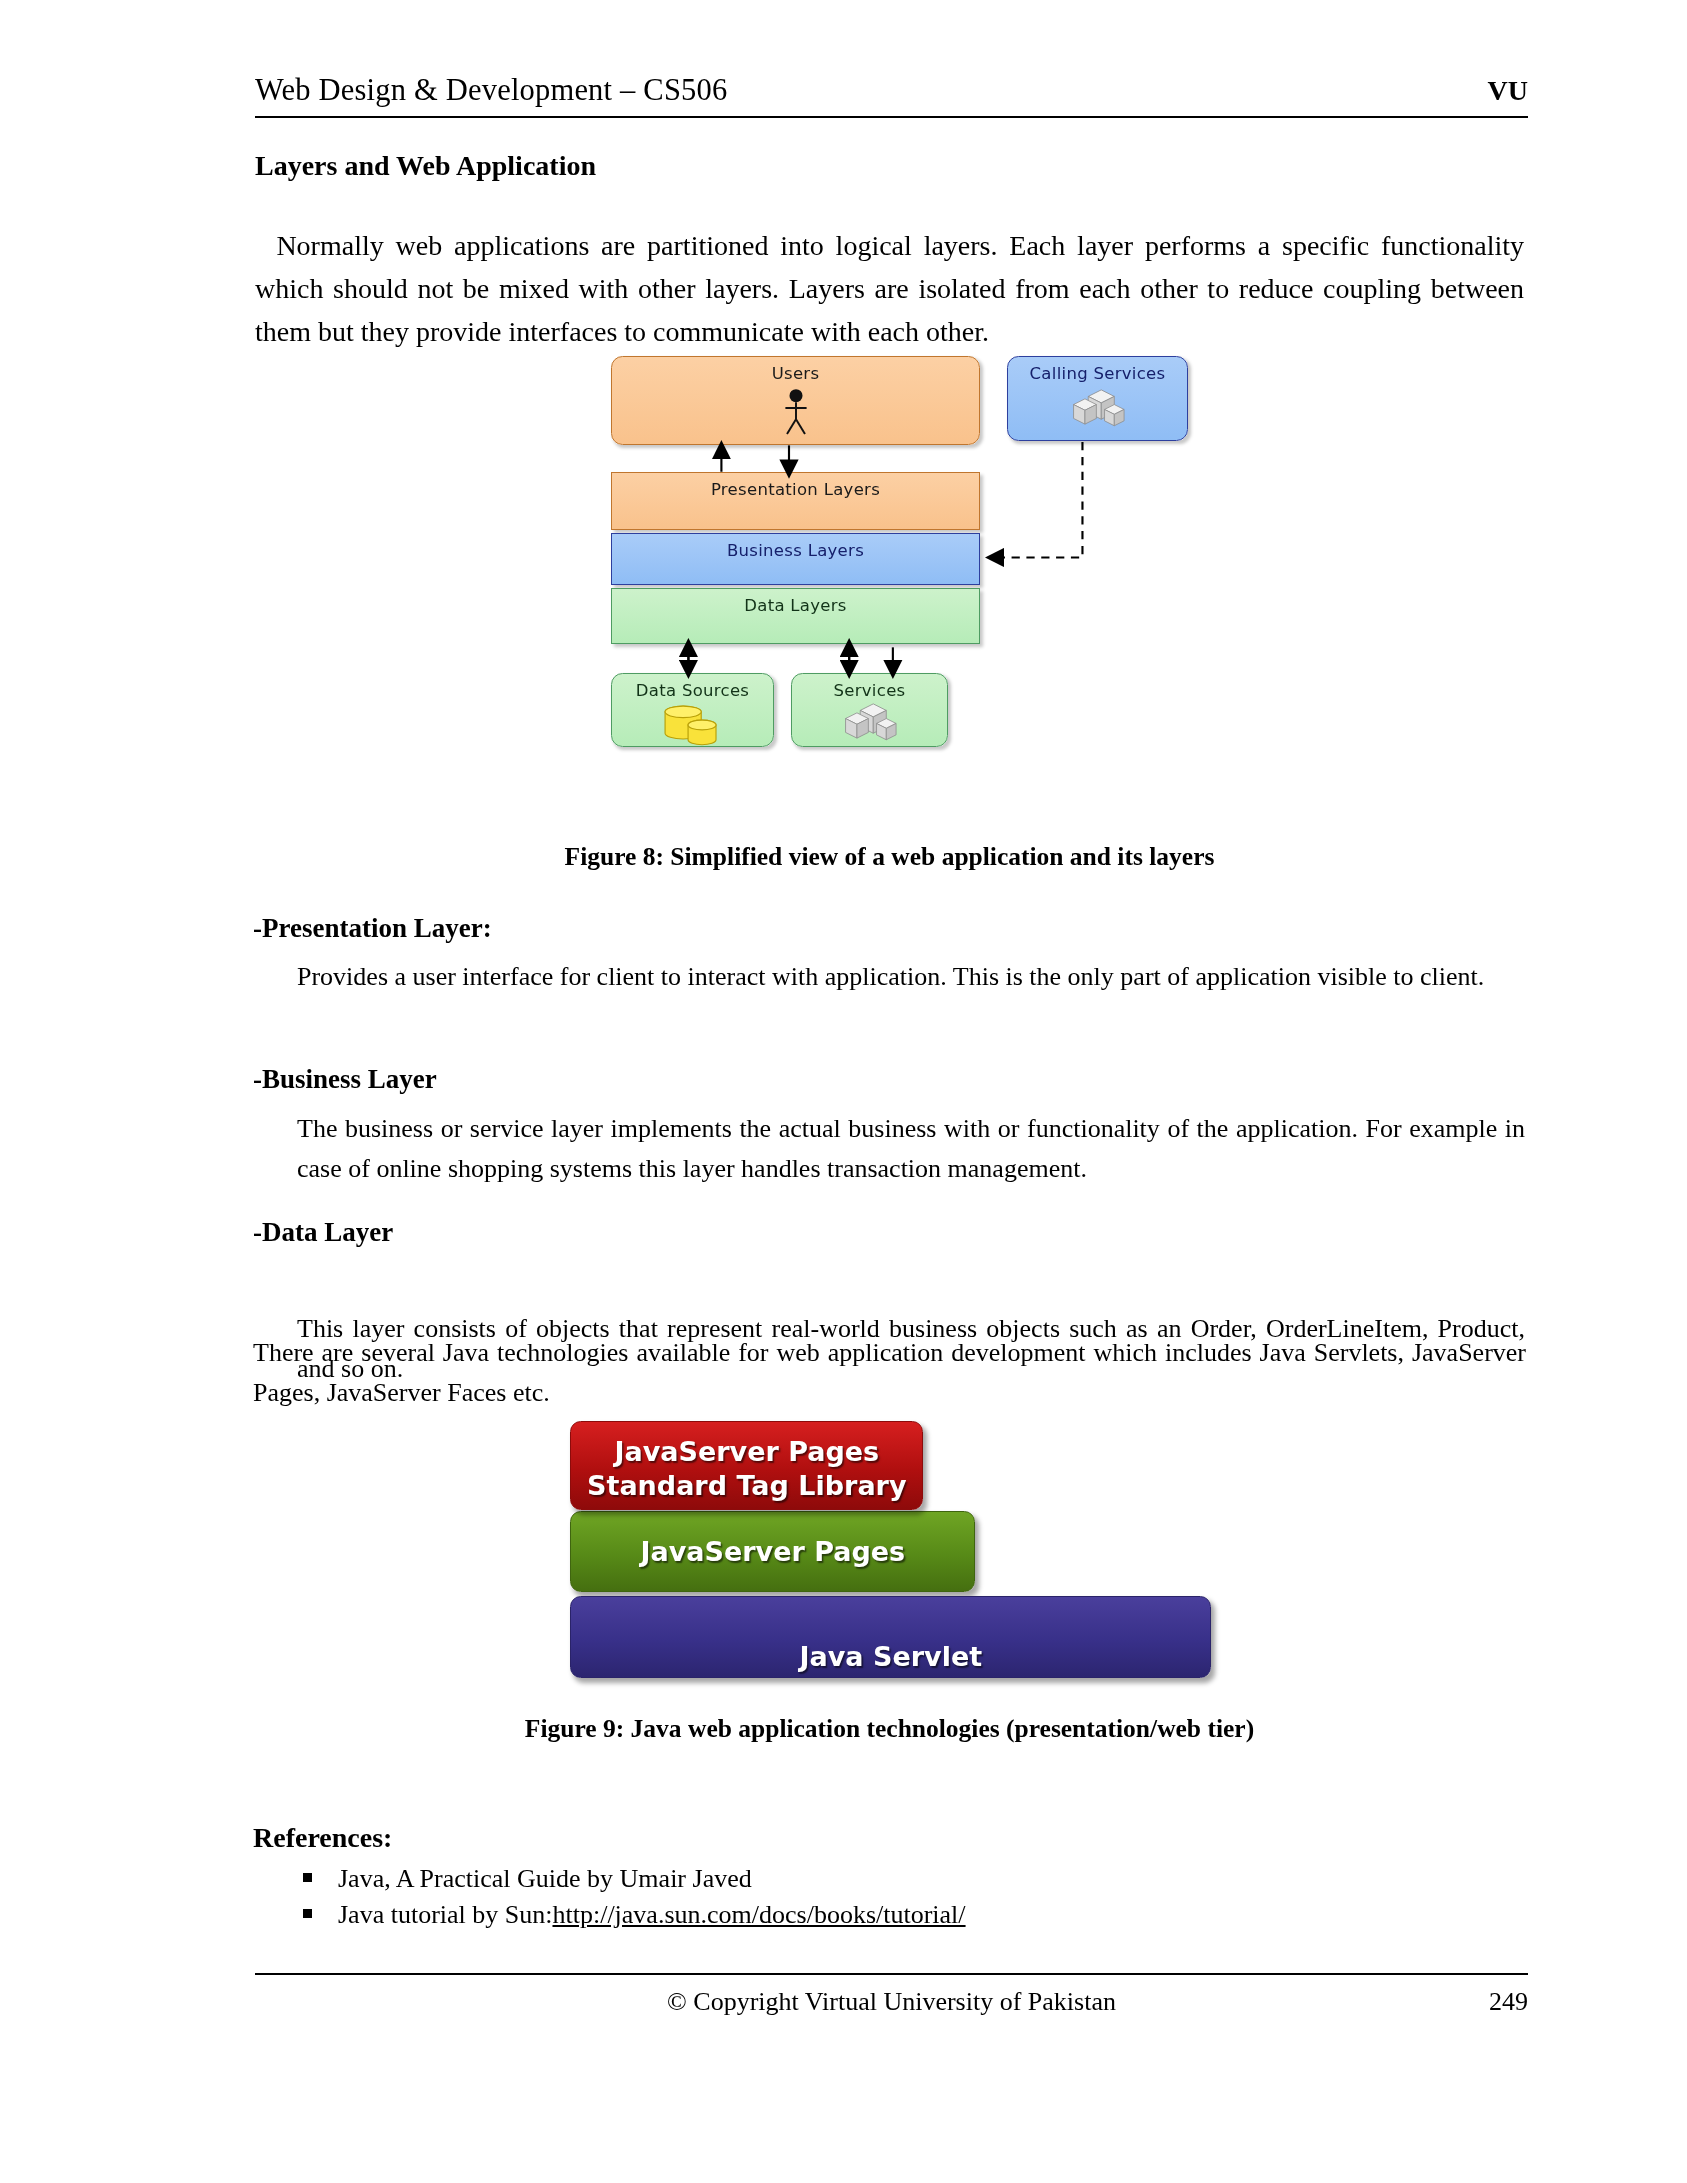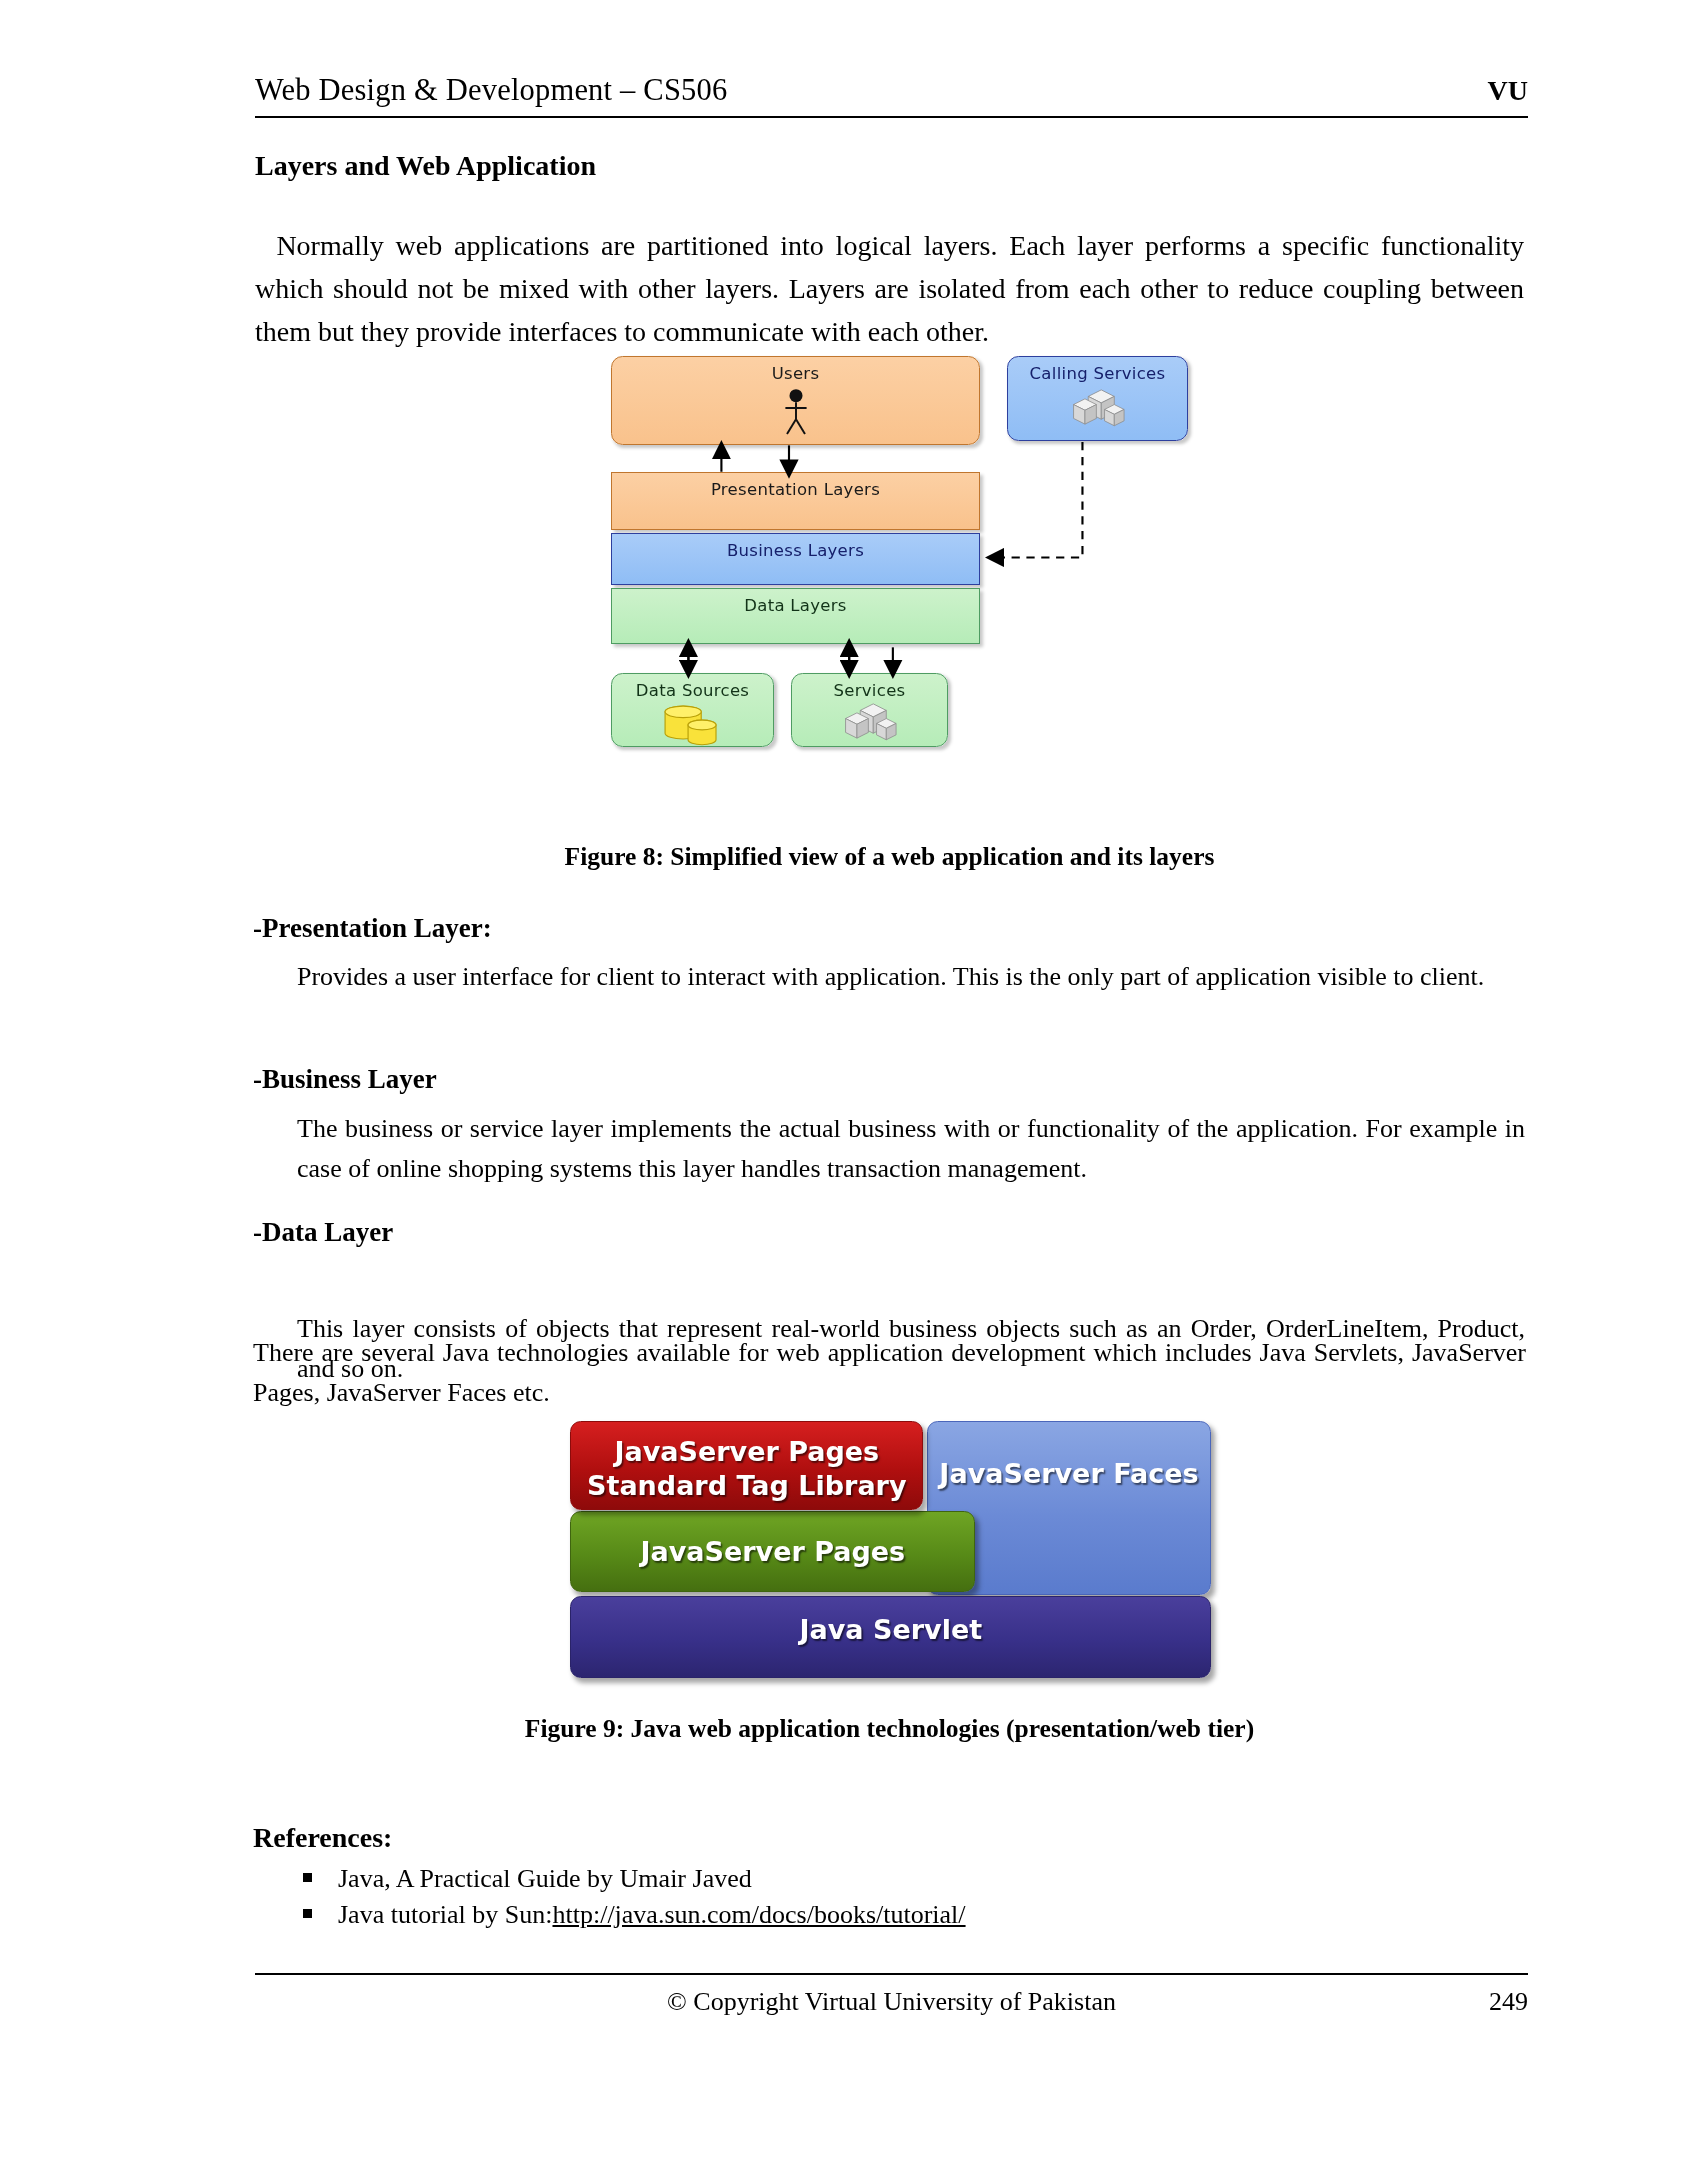--- a/index.html
+++ b/index.html
@@ -216,21 +216,21 @@
     left: 3.3px; top: 92px; width: 405px; height: 81px;
     background: linear-gradient(180deg,#6fa524 0%,#578a17 55%,#456f10 100%);
     border: 1.6px solid #3f650f;
     padding-top: 23px;
     z-index: 3;
   }
   #j-servlet {
     left: 3.3px; top: 177px; width: 641px; height: 82px;
     background: linear-gradient(180deg,#4a3f9c 0%,#383089 55%,#2c2570 100%);
     border: 1.6px solid #2a2369;
-    padding-top: 16px;
+    padding-top: 43px;
     z-index: 3;
   }
 
   
   .refs-title {
     position: absolute;
     left: 253px;
     top: 1822px;
     font-size: 28px;
     font-weight: bold;
@@ -408,21 +408,20 @@
   <div class="layer-body" id="b-bus">The business or service layer implements the actual business with or functionality of the application. For example in case of online shopping systems this layer handles transaction management.</div>
 
   <div class="layer-head" id="h-data">-Data Layer</div>
   <div class="layer-body" id="b-data">This layer consists of objects that represent real-world business objects such as an Order, OrderLineItem, Product, and so on.</div>
 
   <div class="tail-para">There are several Java technologies available for web application development which includes Java Servlets, JavaServer Pages, JavaServer Faces etc.</div>
 
   <div class="fig9">
     <div class="jbox" id="j-jstl">JavaServer Pages
 Standard Tag Library</div>
-    <div class="jbox" id="j-jsf">JavaServer Faces</div>
     <div class="jbox" id="j-jsp">JavaServer Pages</div>
     <div class="jbox" id="j-servlet">Java Servlet</div>
   </div>
 
   <div class="fig-caption" id="cap9">Figure 9: Java web application technologies (presentation/web tier)</div>
 
   <div class="refs-title">References:</div>
 
   <div class="ref-item" id="ref-0">
     <span class="ref-bullet"></span>

